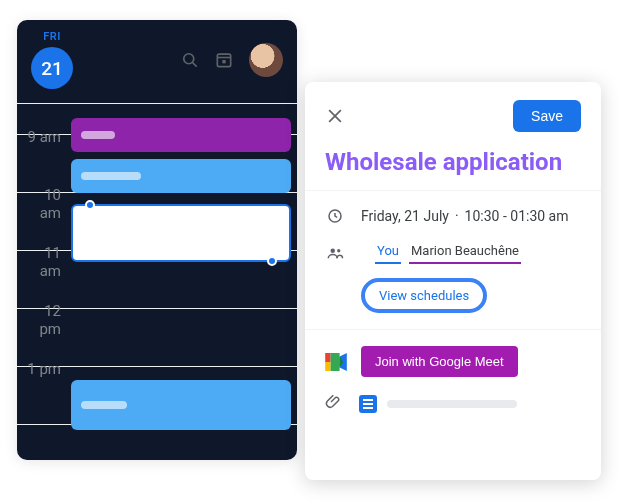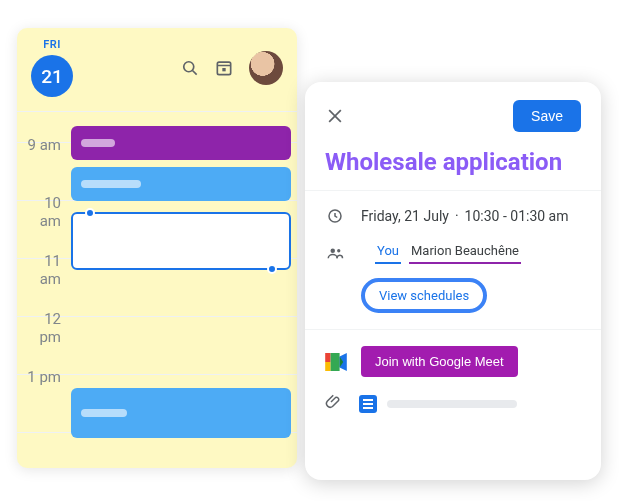--- a/index.html
+++ b/index.html
@@ -8,25 +8,25 @@
     font-family: -apple-system, BlinkMacSystemFont, "Segoe UI", Roboto, Arial, sans-serif;
     background: #fff;
     width: 619px;
     height: 501px;
     position: relative;
     overflow: hidden;
   }
   
   .cal-card {
     position: absolute;
-    top: 28px;
+    top: 20px;
     left: 17px;
     width: 280px;
     height: 440px;
-    background: #fef9c3;
+    background: #0f172a;
     border-radius: 10px;
     box-shadow: 0 2px 14px rgba(0,0,0,.10);
     overflow: hidden;
   }
   .cal-header {
     display: flex;
     align-items: center;
     padding: 10px 14px 14px 14px;
     border-bottom: 1px solid #eef1f4;
   }
@@ -112,21 +112,21 @@
   .sel-handle.br{ bottom:-6px; right:12px;}
 
   
   .detail-card {
     position: absolute;
     top: 82px;
     left: 305px;
     width: 296px;
     height: 398px;
     background:#fff;
-    border-radius: 16px;
+    border-radius: 8px;
     box-shadow: 0 3px 20px rgba(0,0,0,.18);
     padding: 16px 20px 0 20px;
   }
   .dc-top { display:flex; align-items:center; height:36px; margin-bottom:14px;}
   .close-x {
     width:20px;height:20px; color:#5f6368; cursor:pointer;
   }
   .save-btn {
     margin-left:auto;
     background:#1a73e8; color:#fff;

